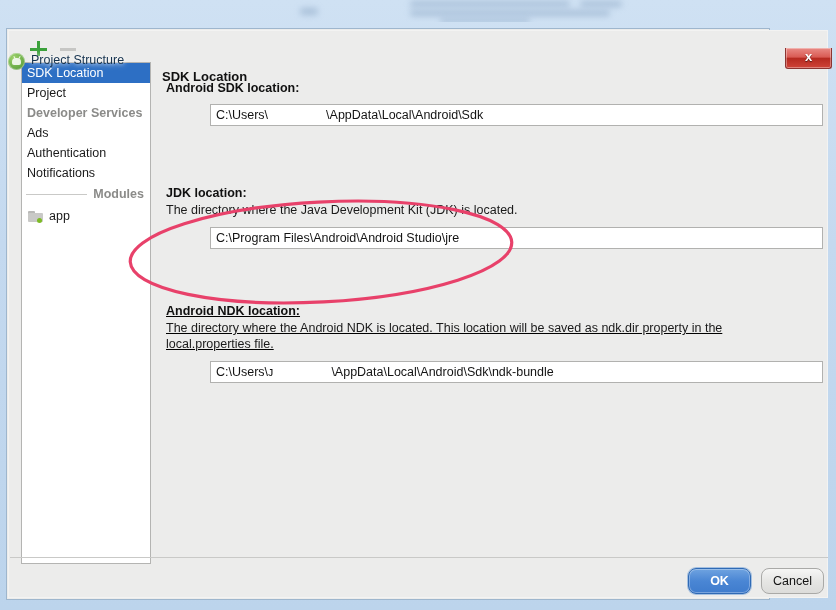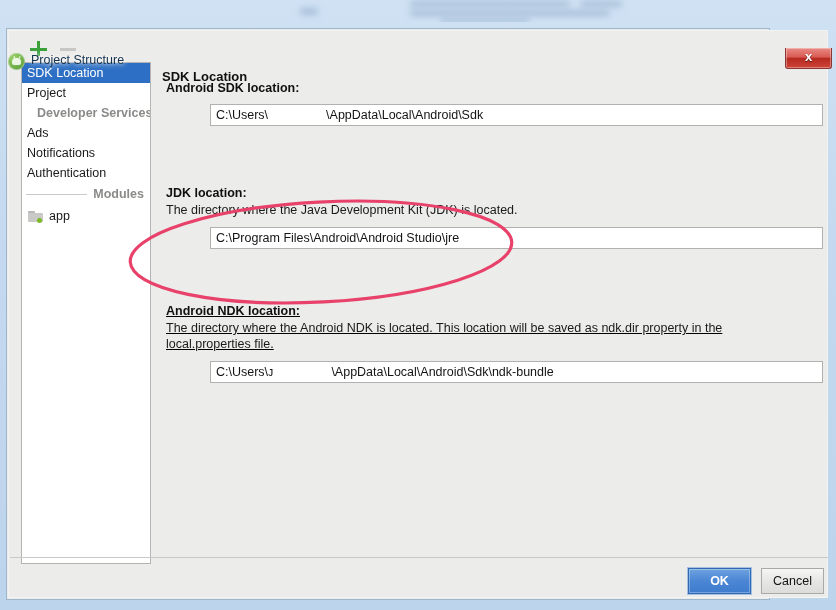--- a/index.html
+++ b/index.html
@@ -183,21 +183,21 @@
     cursor: default;
   }
   .side-item.selected {
     background: #2d6fc4;
     color: #ffffff;
   }
   .side-group {
     position: relative;
     height: 20px;
     line-height: 20px;
-    padding-left: 15px;
+    padding-left: 5px;
     font-size: 12.5px;
     font-weight: bold;
     color: #8b8b89;
     white-space: nowrap;
     cursor: default;
   }
   .side-sep {
     position: relative;
     height: 22px;
     line-height: 22px;
@@ -357,21 +357,21 @@
     position: absolute;
     left: 1px; top: 526px;
     width: 818px; height: 1px;
     background: #c9c9c7;
   }
   .btn {
     position: absolute;
     top: 537px;
     height: 26px;
     font-size: 12.5px;
-    border-radius: 0;
+    border-radius: 8px;
     box-sizing: border-box;
     text-align: center;
     line-height: 24px;
     cursor: pointer;
   }
   .btn-ok {
     left: 679px;
     width: 63px;
     background: linear-gradient(180deg, #6fa3e0 0%, #4a86d4 50%, #3f7ccd 100%);
     border: 1px solid #2f6ab5;
@@ -426,22 +426,22 @@
       <div class="toolbar">
         <div class="tb-plus"></div>
         <div class="tb-minus"></div>
       </div>
 
       <div class="side-panel">
         <div class="side-item selected">SDK Location</div>
         <div class="side-item">Project</div>
         <div class="side-group">Developer Services</div>
         <div class="side-item">Ads</div>
+        <div class="side-item">Authentication</div>
         <div class="side-item">Notifications</div>
-        <div class="side-item">Authentication</div>
         <div class="side-sep">
           <span class="lbl">Modules</span>
         </div>
         <div class="side-module">
           <span class="folder-ico">
             <span class="tab"></span><span class="body"></span><span class="dot"></span>
           </span><span>app</span>
         </div>
       </div>
 

